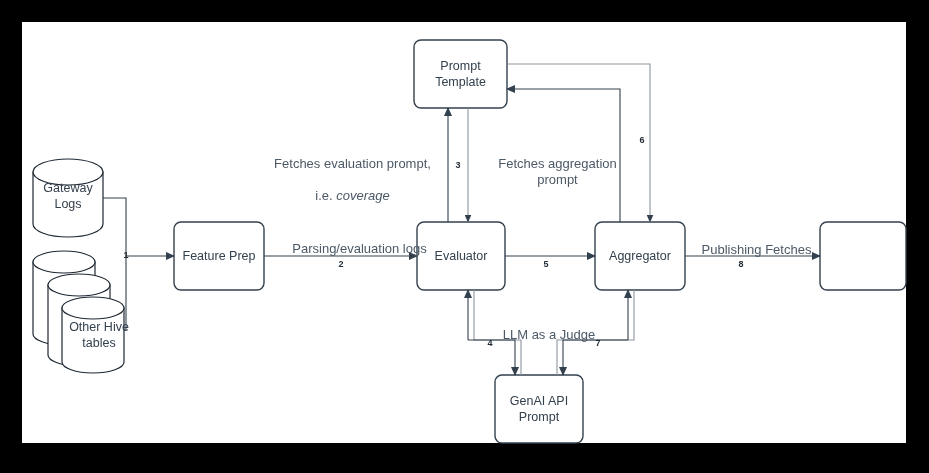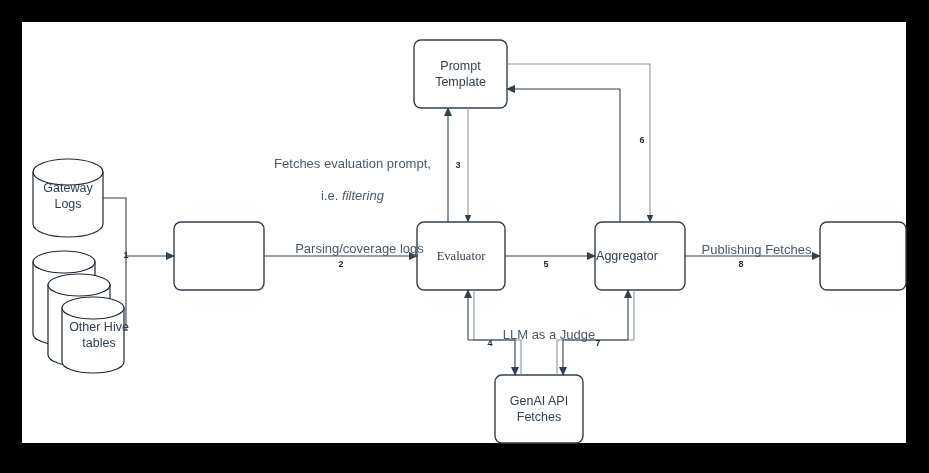--- a/index.html
+++ b/index.html
@@ -161,49 +161,56 @@
   <div class="node-label" style="left:33px; top:168px; width:70px; height:56px;">
     <span style="white-space:pre-line;">Gateway
 Logs</span>
   </div>
 
   <div class="node-label" style="left:62px; top:308px; width:74px; height:54px;align-items:center;">
     <span style="white-space:pre-line;">Other Hive
 tables</span>
   </div>
 
+  <div class="node-label" style="left:174px; top:222px; width:90px; height:68px;">
+    <span style="white-space:pre-line;">Feature Prep</span>
+  </div>
 
   <div class="node-label" style="left:417px; top:222px; width:88px; height:68px;">
-    <span style="white-space:pre-line;font-family:Liberation Serif, serif;">Evaluator</span>
+    <span style="white-space:pre-line;">Evaluator</span>
   </div>
 
   <div class="node-label" style="left:414px; top:40px; width:93px; height:68px;">
     <span style="white-space:pre-line;">Prompt
 Template</span>
   </div>
 
-  <div class="node-label" style="left:582px; top:222px; width:90px; height:68px;">
+  <div class="node-label" style="left:595px; top:222px; width:90px; height:68px;">
     <span style="white-space:pre-line;">Aggregator</span>
   </div>
 
   <div class="node-label" style="left:495px; top:375px; width:88px; height:68px;">
     <span style="white-space:pre-line;">GenAI API
-Fetches</span>
+Prompt</span>
   </div>
 
 
   <div class="edge-label" style="left:272px; top:225px; width:175px;">
-    <span>Parsing/coverage logs</span>
+    <span>Parsing/evaluation logs</span>
   </div>
 
   <div class="edge-label" style="left:265px; top:140px; width:175px;">
     <span>Fetches evaluation prompt,</span><br>
-    <span>i.e. </span><span class="italic">filtering</span>
-  </div>
-
+    <span>i.e. </span><span class="italic">coverage</span>
+  </div>
+
+  <div class="edge-label" style="left:490px; top:140px; width:135px;">
+    <span style="white-space:pre-line;">Fetches aggregation
+prompt</span>
+  </div>
 
   <div class="edge-label" style="left:483px; top:311px; width:132px;">
     <span>LLM as a Judge</span>
   </div>
 
   <div class="edge-label" style="left:694px; top:226px; width:125px;">
     <span>Publishing Fetches</span>
   </div>
 
   <div class="seq-label" style="left:120px; top:250px; width:12px;">

